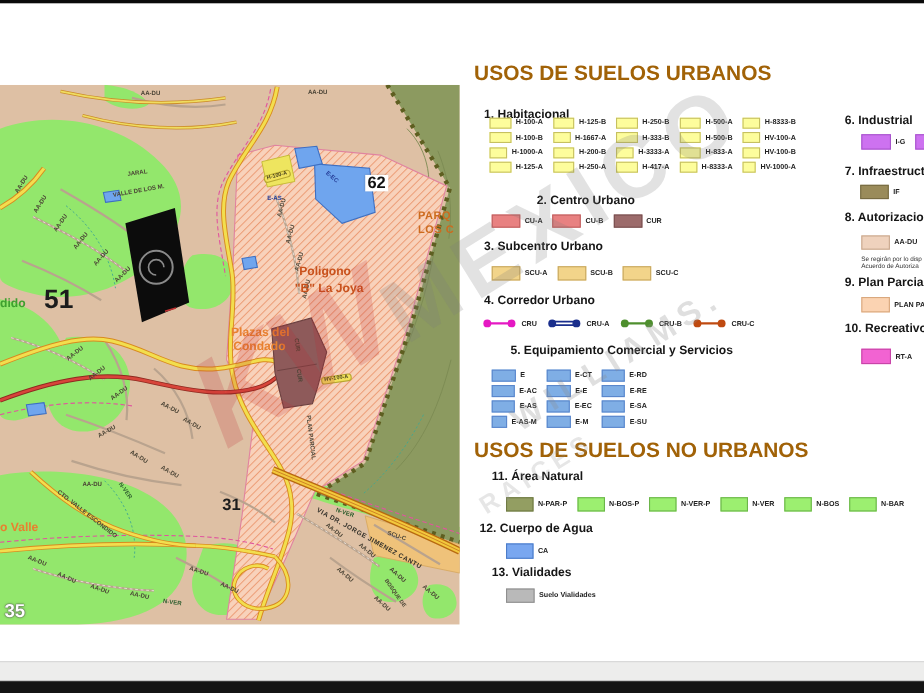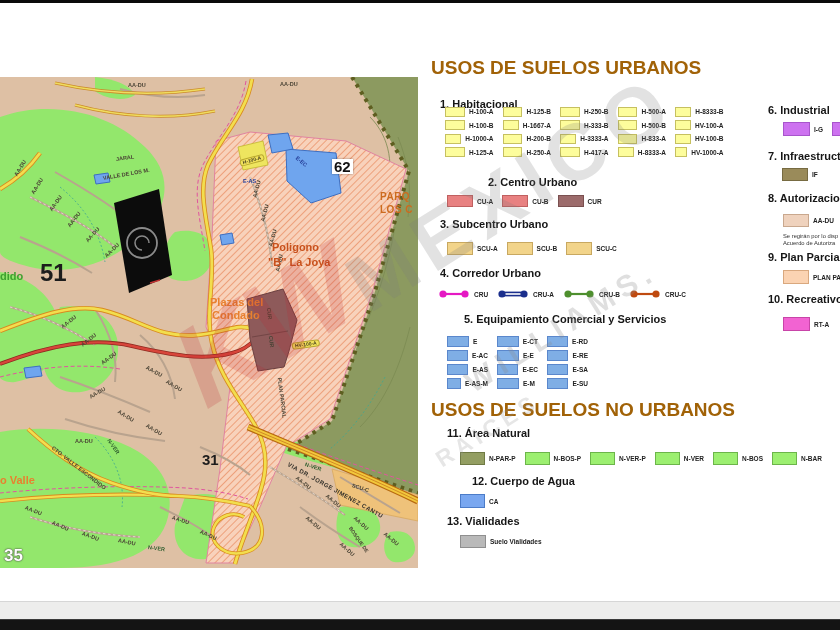--- a/index.html
+++ b/index.html
@@ -33,21 +33,21 @@
   
   .lg-title{font-size:19px;font-weight:bold;color:#a16207;white-space:nowrap;text-align:center;}
   #t-urban{left:431px;top:57px;}
   #t-nonurban{left:431px;top:399px;}
   .lg-head{font-size:11px;font-weight:bold;color:#161616;white-space:nowrap;}
   #h-hab{left:440px;top:70px;margin-top:28px;}      #h-cu{left:440px;top:176px;margin-left:48px;}
   #h-scu{left:440px;top:218px;}     #h-cru{left:440px;top:267px;}
   #h-eq{left:464px;top:313px;}      #h-ind{left:768px;top:104px;}
   #h-inf{left:768px;top:150px;}     #h-aut{left:768px;top:192px;}
   #h-pp{left:768px;top:251px;}      #h-rec{left:768px;top:293px;}
-  #h-nat{left:447px;top:427px;}     #h-agua{left:472px;top:475px;}
+  #h-nat{left:447px;top:427px;}     #h-agua{left:436px;top:475px;}
   #h-via{left:447px;top:515px;}
   .swrow{display:flex;align-items:center;}
   .item{display:flex;align-items:center;margin-right:9px;}
   .sw{display:inline-block;border:1px solid #999;}
   .sw-lbl{font-size:6.5px;color:#222;margin-left:4px;white-space:nowrap;font-weight:bold;}
   #g-hab{left:445px;top:105px;display:grid;grid-template-columns:repeat(5,57.5px);grid-auto-rows:13.5px;}
   #g-eq{left:447px;top:335px;display:grid;grid-template-columns:repeat(3,50px);grid-auto-rows:13.8px;}
   #r-cu{left:447px;top:195px;}  #r-scu{left:447px;top:242px;}
   #r-cru{left:438px;top:287px;} #r-nat{left:460px;top:452px;}
   #r-agua{left:460px;top:494px;}#r-via{left:460px;top:535px;}

